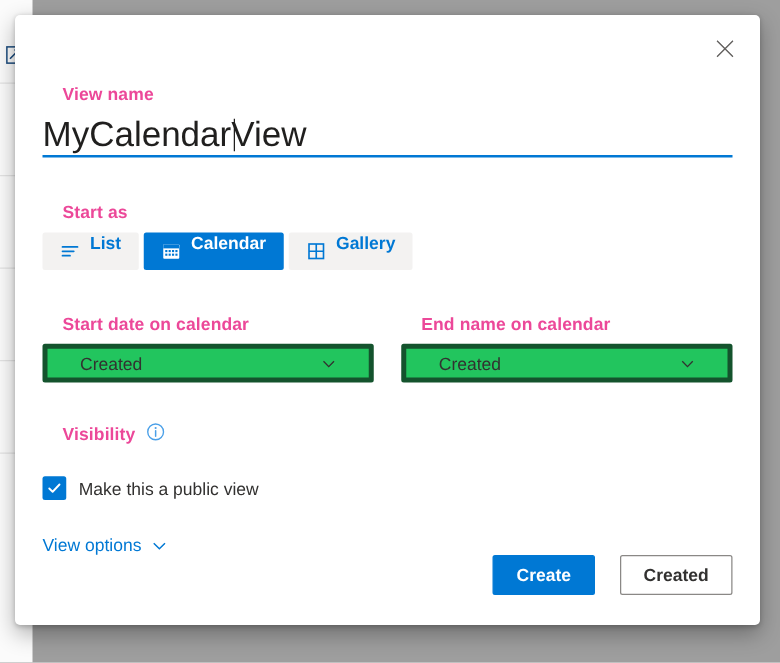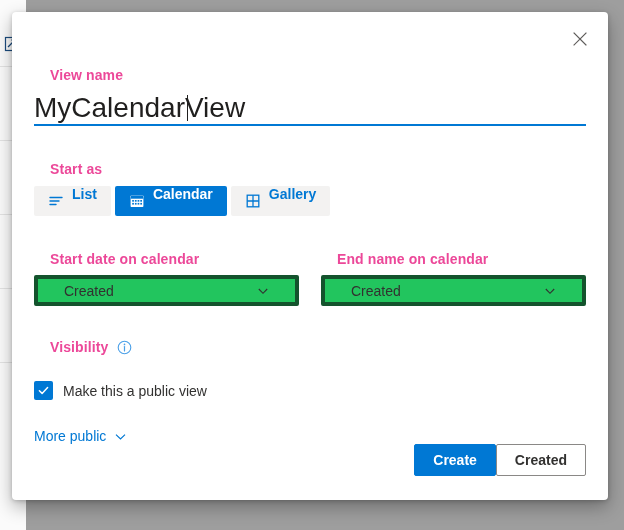--- a/index.html
+++ b/index.html
@@ -183,21 +183,20 @@
     white-space: nowrap;
     text-overflow: ellipsis;
   }
   .dropdown .chev { display: flex; align-items: center; color: #323130; }
   .dropdown .chev svg { display: block; }
 
   
   .visibility-block { margin-top: 32px; }
   .visibility-head {
     display: flex;
-    align-items: center;
     gap: 9px;
   }
   .info-icon {
     width: 15px;
     height: 15px;
     display: flex;
     align-items: center;
     justify-content: center;
     cursor: pointer;
   }
@@ -241,21 +240,21 @@
     padding: 0;
   }
   .more-options svg { display: block; }
 
   
   .modal-footer {
     position: absolute;
     right: 22px;
     bottom: 24px;
     display: flex;
-    gap: 0;
+    gap: 20px;
   }
   .btn {
     height: 32px;
     min-width: 80px;
     padding: 0 18px;
     font-family: "Liberation Sans", sans-serif;
     font-size: 14px;
     font-weight: 600;
     border-radius: 2px;
     cursor: pointer;
@@ -403,21 +402,21 @@
           <svg width="13" height="13" viewBox="0 0 13 13" fill="none">
             <path d="M2.4 6.8 L5.1 9.4 L10.6 3.6" stroke="#ffffff" stroke-width="1.5" stroke-linecap="round" stroke-linejoin="round" fill="none"></path>
           </svg>
         </span>
         <span class="checkbox-label">Make this a public view</span>
       </div>
     </div>
 
     
     <button class="more-options">
-      <span>More public</span>
+      <span>View options</span>
       <span>
         <svg width="13" height="13" viewBox="0 0 13 13" fill="none">
           <path d="M2 4.6 L6.5 9 L11 4.6" stroke="#0078d4" stroke-width="1.2" fill="none"></path>
         </svg>
       </span>
     </button>
 
   </div>
 
   <div class="modal-footer">

